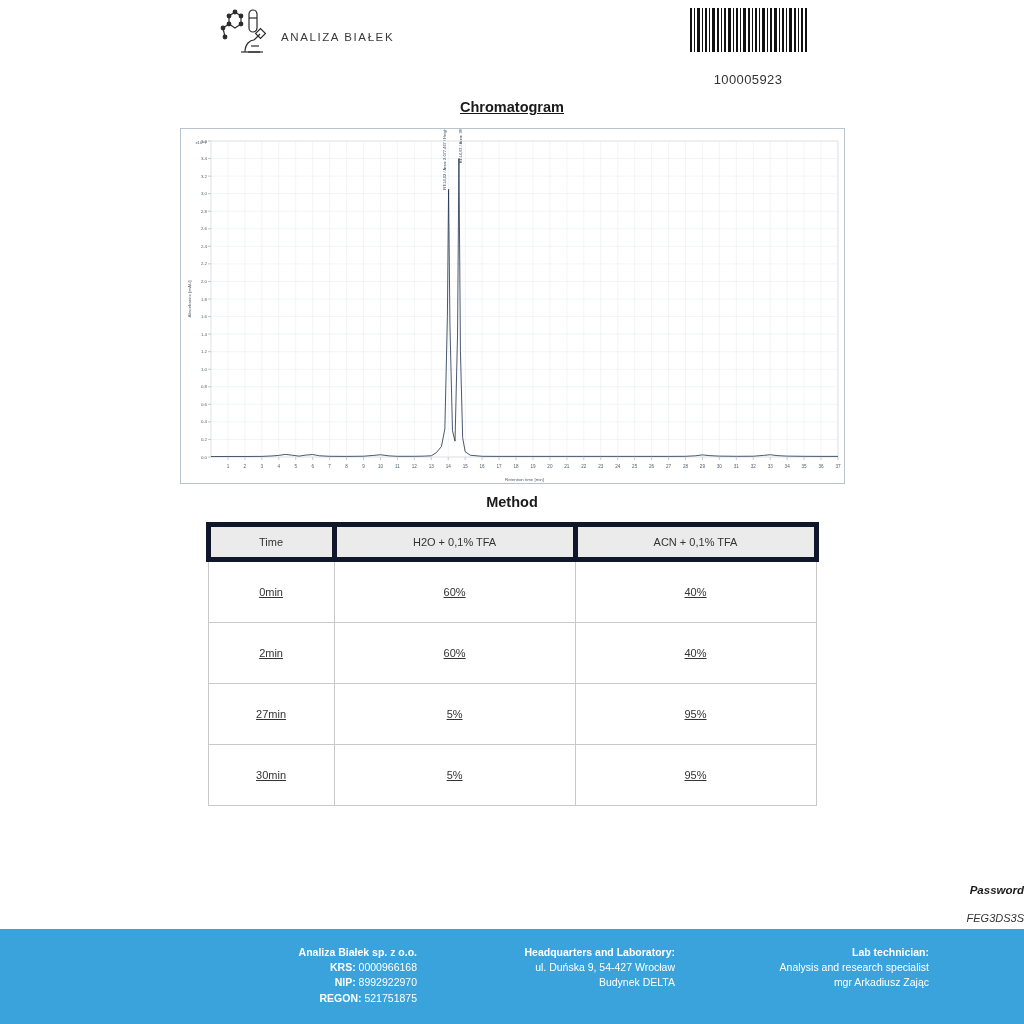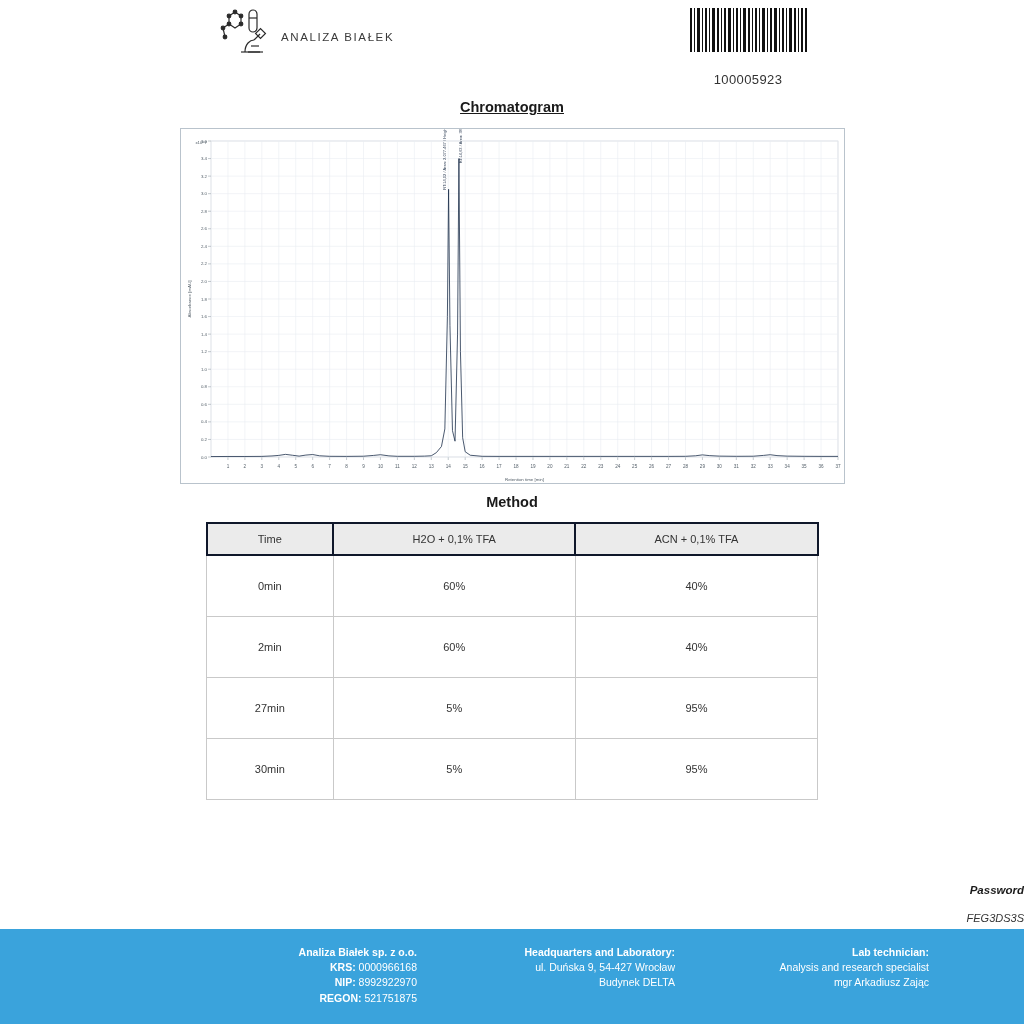--- a/index.html
+++ b/index.html
@@ -44,25 +44,25 @@
     position: relative; border: 1px solid #b9c3cc; background: #fff;
   }
   .chart-svg { display: block; width: 665px; height: 356px; }
 
   
   .method-table {
     margin: 12px auto 0 auto; width: 613px; border-collapse: collapse;
     font-size: 11px; color: #333;
   }
   .method-table th {
-    background: #ebebeb; border: 2px solid #0f172a; font-weight: normal;
+    background: #ebebeb; border: 5px solid #0f172a; font-weight: normal;
     padding: 9px 4px; text-align: center; color: #333;
   }
   .method-table td {
-    border: 1px solid #c9c9c9; padding: 24px 4px; text-align: center;
+    border: 1px solid #c9c9c9; padding: 24px 4px; text-align: center; text-decoration: underline;
   }
   .col-time { width: 127px; }
   .col-a { width: 243px; }
   .col-b { width: 243px; }
 
   
   .password-block {
     position: absolute; left: 10px; right: 0; top: 884px; text-align: right; font-style: italic;
   }
   .password-label { font-size: 11.5px; font-weight: bold; color: #1a1a1a; }

